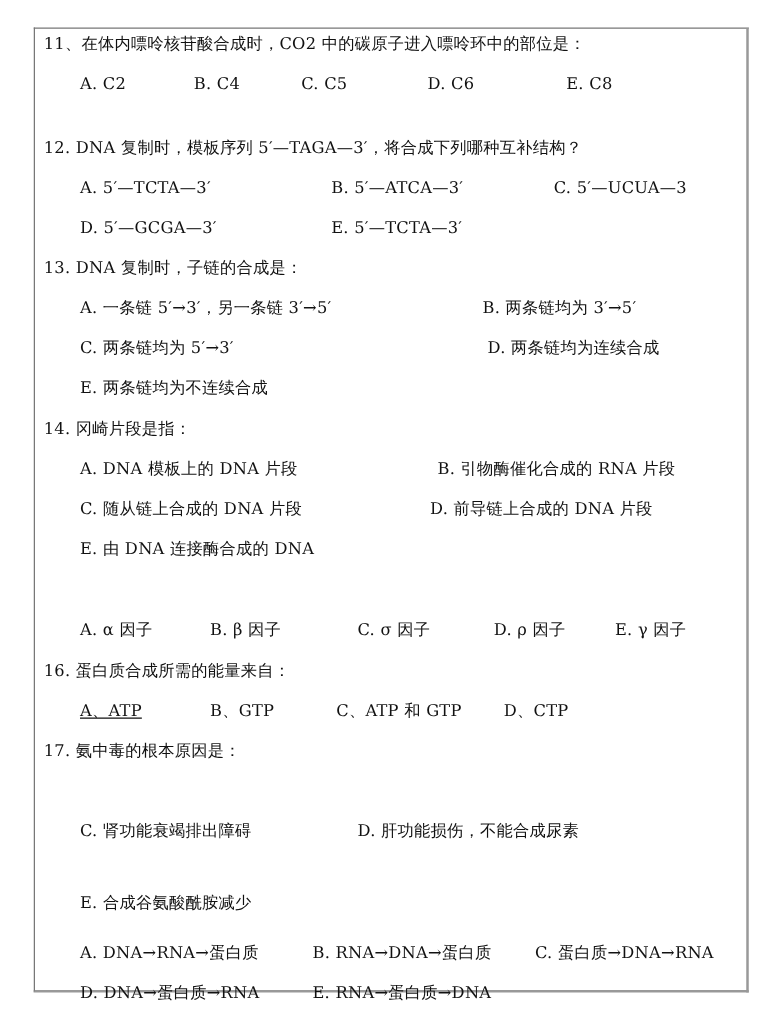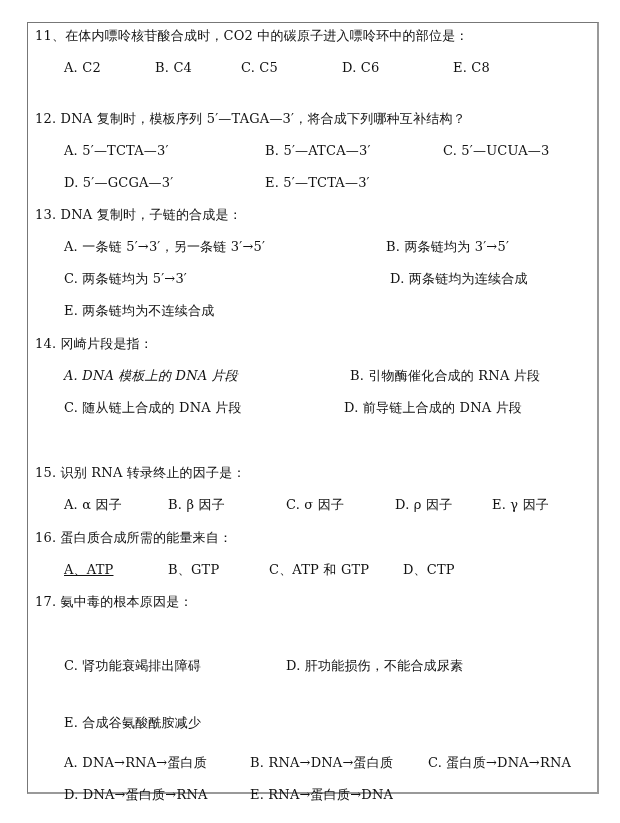--- a/index.html
+++ b/index.html
@@ -54,28 +54,30 @@
     </div>
     <div class="line" style="top: 244px; width: 100%;">
       <span class="opt" style="left: 36px;">C. 两条链均为 5′→3′</span>
       <span class="opt" style="left: 362px;">D. 两条链均为连续合成</span>
     </div>
     <div class="line" style="top: 276px; width: 100%;">
       <span class="opt" style="left: 36px;">E. 两条链均为不连续合成</span>
     </div>
     <div class="line q" style="top: 309px;">14. 冈崎片段是指：</div>
     <div class="line" style="top: 341px; width: 100%;">
-      <span class="opt" style="left: 36px; font-style: italic;">A. DNA 模板上的 DNA 片段</span>
+      <span class="opt" style="left: 36px;">A. DNA 模板上的 DNA 片段</span>
       <span class="opt" style="left: 322px;">B. 引物酶催化合成的 RNA 片段</span>
     </div>
     <div class="line" style="top: 373px; width: 100%;">
       <span class="opt" style="left: 36px;">C. 随从链上合成的 DNA 片段</span>
       <span class="opt" style="left: 316px;">D. 前导链上合成的 DNA 片段</span>
     </div>
-    <div class="line q" style="top: 438px;">15. 识别 RNA 转录终止的因子是：</div>
+    <div class="line" style="top: 405px; width: 100%;">
+      <span class="opt" style="left: 36px;">E. 由 DNA 连接酶合成的 DNA</span>
+    </div>
     <div class="line" style="top: 470px; width: 100%;">
       <span class="opt" style="left: 36px;">A. α 因子</span>
       <span class="opt" style="left: 140px;">B. β 因子</span>
       <span class="opt" style="left: 258px;">C. σ 因子</span>
       <span class="opt" style="left: 367px;">D. ρ 因子</span>
       <span class="opt" style="left: 464px;">E. γ 因子</span>
     </div>
     <div class="line q" style="top: 503px;">16. 蛋白质合成所需的能量来自：</div>
     <div class="line" style="top: 535px; width: 100%;">
       <span class="opt" style="left: 36px; text-decoration: underline;">A、ATP</span>

